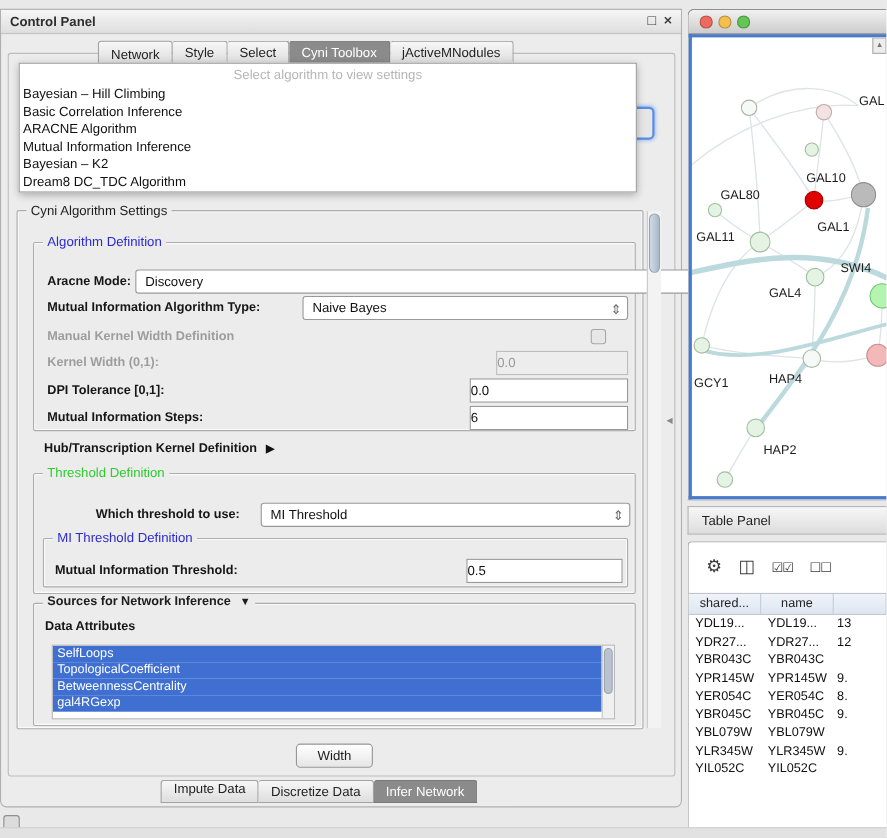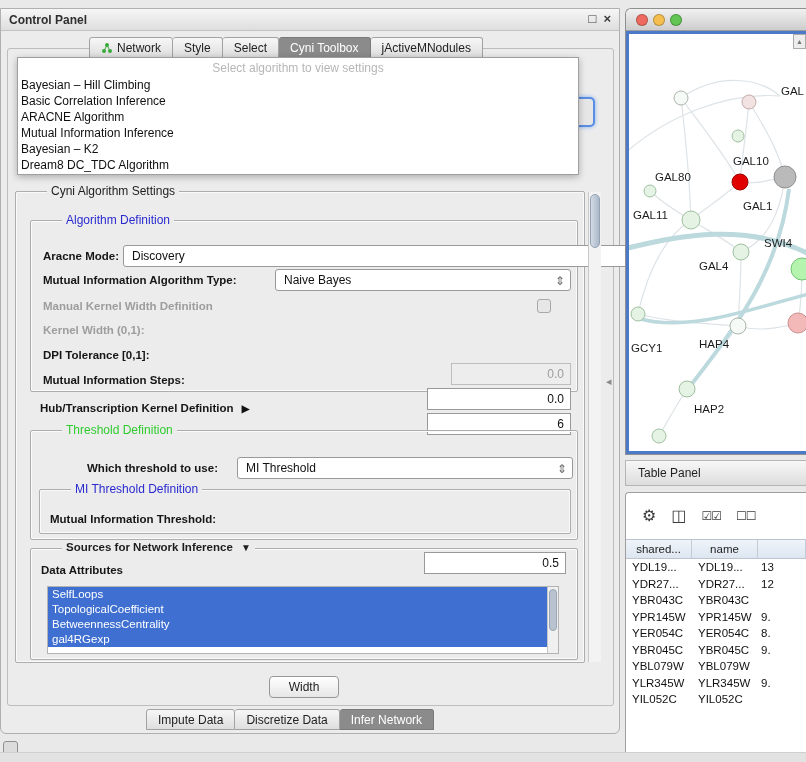--- a/index.html
+++ b/index.html
@@ -30,56 +30,56 @@
     position: absolute; left: 6px; top: 39px; width: 607px; height: 658px;
     border: 1px solid #bdbdbd; border-radius: 3px;
   }
 
   .cp-tabs { position: absolute; left: 88px; top: 28px; height: 22px; display: flex; z-index: 2; }
   .tab {
     height: 21px; padding: 0 11px; display: flex; align-items: center; gap: 4px;
     border: 1px solid #a2a2a2; border-left: none; font-size: 12px; color: #222;
     background: linear-gradient(#f7f7f7, #dedede); border-radius: 3px 3px 0 0;
   }
-  .tab:first-child { border-left: 1px solid #a2a2a2; }
+  .tab:first-child { border-left: 1px solid #a2a2a2; flex-direction: column; }
   .tab.active { background: #8b8b8b; color: #ffffff; border-color: #797979; }
 
   
   .combo-focus-fragment {
     position: absolute; left: 560px; top: 88px; width: 34px; height: 30px;
     border: 2px solid #5a8de4; border-radius: 5px; background: #e6e6e6;
     box-shadow: 0 0 4px #86aeee; z-index: 5;
   }
   .algo-popup {
     position: absolute; left: 16px; top: 48px; width: 562px; height: 118px;
     background: #ffffff; border: 1px solid #9f9f9f;
     box-shadow: 0 2px 7px rgba(0,0,0,.28); z-index: 20; padding-top: 2px;
   }
   .algo-popup .ph { color: #b6b6b6; text-align: center; height: 17px; line-height: 17px; }
   .algo-popup .item { height: 16px; line-height: 16px; padding-left: 3px; color: #101010; }
   .algo-popup .item.bold { font-weight: normal; }
 
   
   .group { position: absolute; border: 1px solid #adadad; border-radius: 2px; box-shadow: inset 0 0 0 1px #fafafa; }
-  .gtitle { position: absolute; top: -8px; left: 8px; background: #ececec; padding: 0 4px; font-size: 12px; color: #1d1d1d; white-space: nowrap; margin-left: 23px; }
+  .gtitle { position: absolute; top: -8px; left: 8px; background: #ececec; padding: 0 4px; font-size: 12px; color: #1d1d1d; white-space: nowrap; }
   .gtitle.blue { color: #2a2ad0; }
   .gtitle.green { color: #2fcc2f; }
 
   .flabel { position: absolute; font-size: 11.5px; font-weight: bold; color: #161616; white-space: nowrap; line-height: 22px; }
   .flabel.disabled { color: #9d9d9d; }
 
   .combo {
     position: absolute; height: 22px; background: #ffffff; border: 1px solid #999999;
     border-radius: 3px; font-size: 12px; line-height: 20px; padding-left: 8px; color: #101010;
   }
   .combo .arrows { position: absolute; right: 5px; top: 1px; color: #666; font-size: 12px; line-height: 20px; }
 
   .field {
     position: absolute; height: 22px; background: #ffffff; border: 1px solid #999999;
-    font-size: 12px; line-height: 20px; text-align: right; padding-right: 6px; color: #101010; margin-top: 44px;
+    font-size: 12px; line-height: 20px; text-align: left; padding-right: 6px; color: #101010;
   }
   .field.disabled { background: #ededed; color: #9c9c9c; border-color: #bdbdbd; }
 
   .checkbox { position: absolute; width: 14px; height: 14px; border: 1px solid #a8a8a8; border-radius: 3px; background: #e7e7e7; }
 
   .expander { position: absolute; font-size: 11.5px; font-weight: bold; color: #161616; white-space: nowrap; }
   .expander .arr { font-size: 10px; color: #111; margin-left: 5px; }
 
   .vscroll { position: absolute; width: 13px; background: #f3f3f3; border-left: 1px solid #c9c9c9; }
   .vscroll .thumb { position: absolute; left: 1px; right: 1px; border-radius: 6px;

